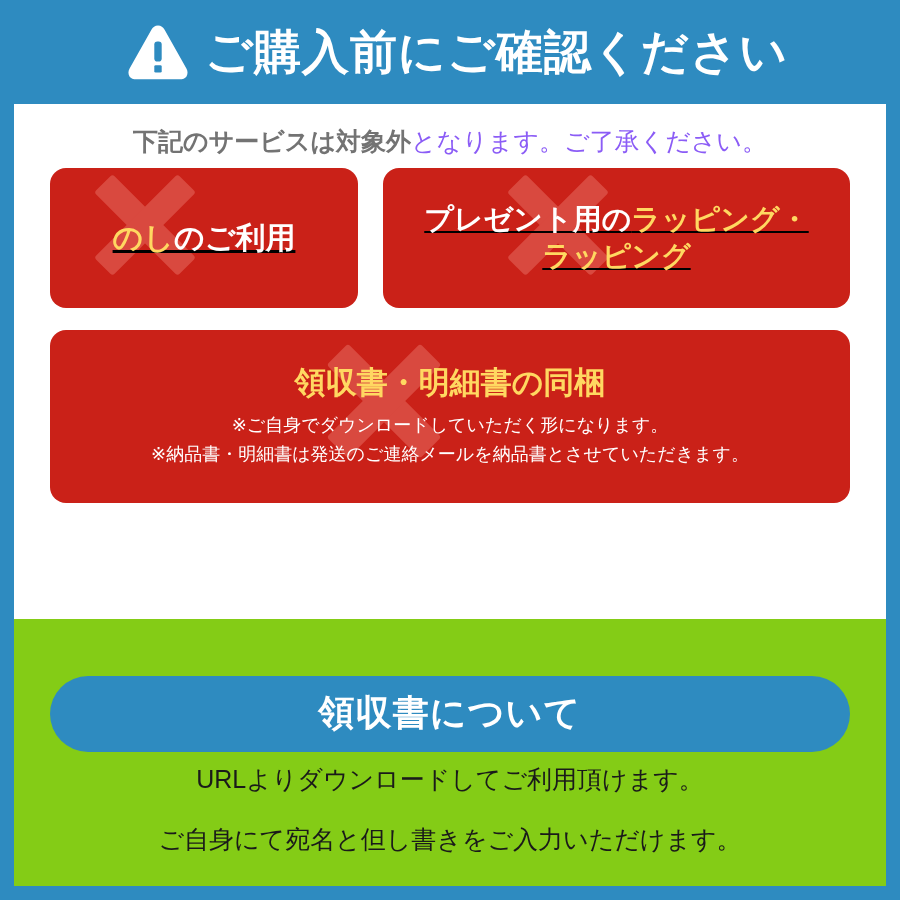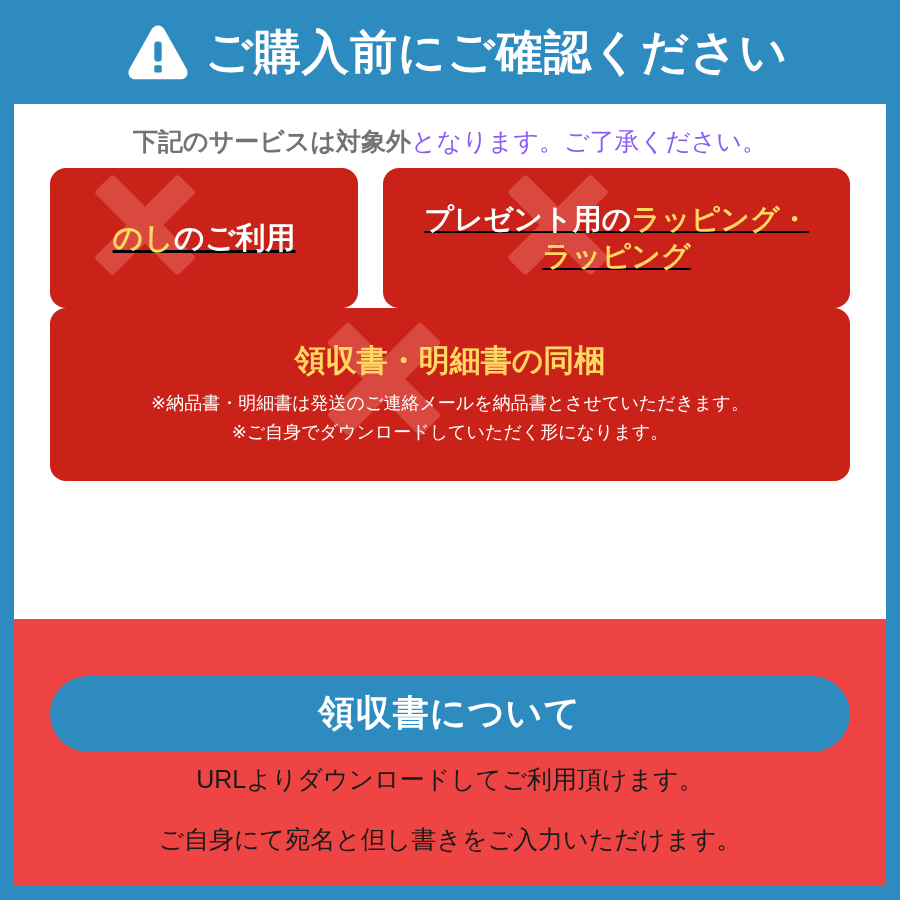--- a/index.html
+++ b/index.html
@@ -64,21 +64,21 @@
 
   #panel-top {
     flex: 0 0 515px;
     background: #ffffff;
     position: relative;
     padding: 0 36px;
     box-sizing: border-box;
   }
   #panel-bottom {
     flex: 1 1 auto;
-    background: #ef4444;
+    background: #84cc16;
     position: relative;
   }
 
   
   #subheading {
     padding-top: 24px;
     text-align: center;
     font-size: 25px;
     font-weight: 700;
     line-height: 1.1;
@@ -113,20 +113,21 @@
     flex: 0 0 308px;
     height: 140px;
   }
   #box-wrapping {
     flex: 1 1 auto;
     height: 140px;
   }
   #box-receipt {
     width: 100%;
     height: 173px;
+    margin-top: 22px;
     flex-direction: column;
     justify-content: center;
     gap: 2px;
   }
 
   
   .x-mark {
     position: absolute;
     left: 50%;
     top: 50%;
@@ -257,22 +258,22 @@
         </div>
 
       </div>
 
       <div class="red-box" id="box-receipt">
         <div class="x-mark" style="width:132px;height:132px;">
           <span class="a" style="width:132px;height:30px;margin-left:-66px;margin-top:-15px;"></span>
           <span class="b" style="width:132px;height:30px;margin-left:-66px;margin-top:-15px;"></span>
         </div>
         <div class="box-text t-yellow" id="receipt-title">領収書・明細書の同梱</div>
+        <div class="receipt-note">※ご自身でダウンロードしていただく形になります。</div>
         <div class="receipt-note">※納品書・明細書は発送のご連絡メールを納品書とさせていただきます。</div>
-        <div class="receipt-note">※ご自身でダウンロードしていただく形になります。</div>
       </div>
 
     </div>
 
     <div id="pill">
       <div id="pill-title">領収書について</div>
     </div>
 
     <div id="panel-bottom">
       <div id="body-text">

